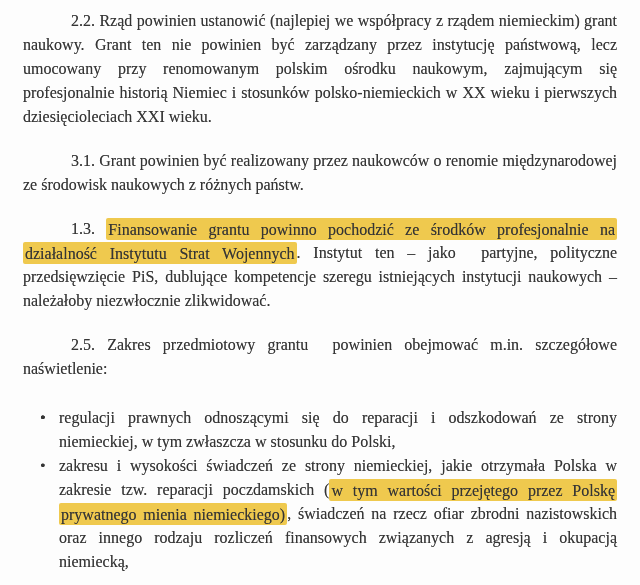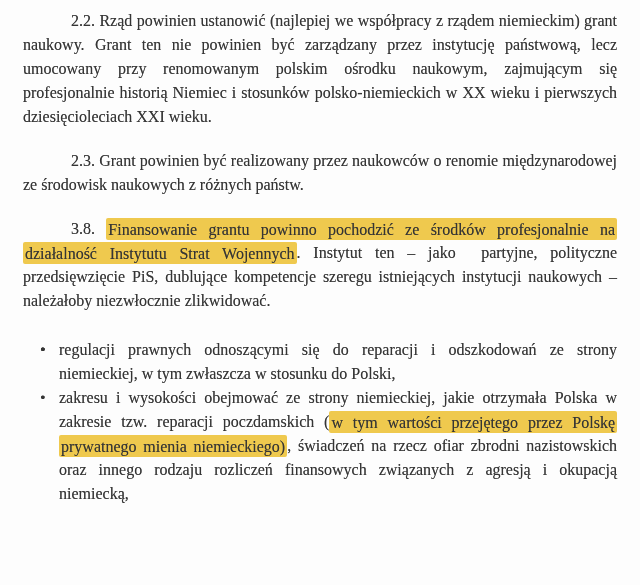--- a/index.html
+++ b/index.html
@@ -56,32 +56,33 @@
     box-decoration-break: clone;
   }
 </style>
 </head>
 <body>
 
 <div class="document">
 
   <p class="paragraph"><span>2.2. Rząd powinien ustanowić (najlepiej we współpracy z rządem niemieckim) grant naukowy. Grant ten nie powinien być zarządzany przez instytucję państwową, lecz umocowany przy renomowanym polskim ośrodku naukowym, zajmującym się profesjonalnie historią Niemiec i stosunków polsko-niemieckich w XX wieku i pierwszych dziesięcioleciach XXI wieku.</span></p>
 
-  <p class="paragraph"><span>2.3. Grant powinien być realizowany przez naukowców o renomie międzynarodowej ze środowisk naukowych z różnych państw.</span></p>
+  <p class="paragraph"><span>3.1. Grant powinien być realizowany przez naukowców o renomie międzynarodowej ze środowisk naukowych z różnych państw.</span></p>
 
-  <p class="paragraph"><span>3.8. </span><mark>Finansowanie grantu powinno pochodzić ze środków profesjonalnie na działalność Instytutu Strat Wojennych</mark><span>. Instytut ten – jako&nbsp; partyjne, polityczne przedsięwzięcie PiS, dublujące kompetencje szeregu istniejących instytucji naukowych – należałoby niezwłocznie zlikwidować.</span></p>
+  <p class="paragraph"><span>1.3. </span><mark>Finansowanie grantu powinno pochodzić ze środków profesjonalnie na działalność Instytutu Strat Wojennych</mark><span>. Instytut ten – jako&nbsp; partyjne, polityczne przedsięwzięcie PiS, dublujące kompetencje szeregu istniejących instytucji naukowych – należałoby niezwłocznie zlikwidować.</span></p>
 
+  <p class="paragraph" style="margin-bottom:0"><span>2.5. Zakres przedmiotowy grantu&nbsp; powinien obejmować m.in. szczegółowe naświetlenie:</span></p>
 
   <ul class="bullet-list">
     <li class="bullet-item">
       <span class="marker">•</span>
     </li>
     <li class="bullet-item">
       <span class="marker">•</span>
       <span class="bullet-text"><span>regulacji prawnych odnoszącymi się do reparacji i odszkodowań ze strony niemieckiej, w tym zwłaszcza w stosunku do Polski,</span></span>
     </li>
     <li class="bullet-item">
       <span class="marker">•</span>
-      <span class="bullet-text"><span>zakresu i wysokości obejmować ze strony niemieckiej, jakie otrzymała Polska w zakresie tzw. reparacji poczdamskich (</span><mark>w tym wartości przejętego przez Polskę prywatnego mienia niemieckiego)</mark><span>, świadczeń na rzecz ofiar zbrodni nazistowskich oraz innego rodzaju rozliczeń finansowych związanych z agresją i okupacją niemiecką,</span></span>
+      <span class="bullet-text"><span>zakresu i wysokości świadczeń ze strony niemieckiej, jakie otrzymała Polska w zakresie tzw. reparacji poczdamskich (</span><mark>w tym wartości przejętego przez Polskę prywatnego mienia niemieckiego)</mark><span>, świadczeń na rzecz ofiar zbrodni nazistowskich oraz innego rodzaju rozliczeń finansowych związanych z agresją i okupacją niemiecką,</span></span>
     </li>
   </ul>
 
 </div>
 
 </body></html>

